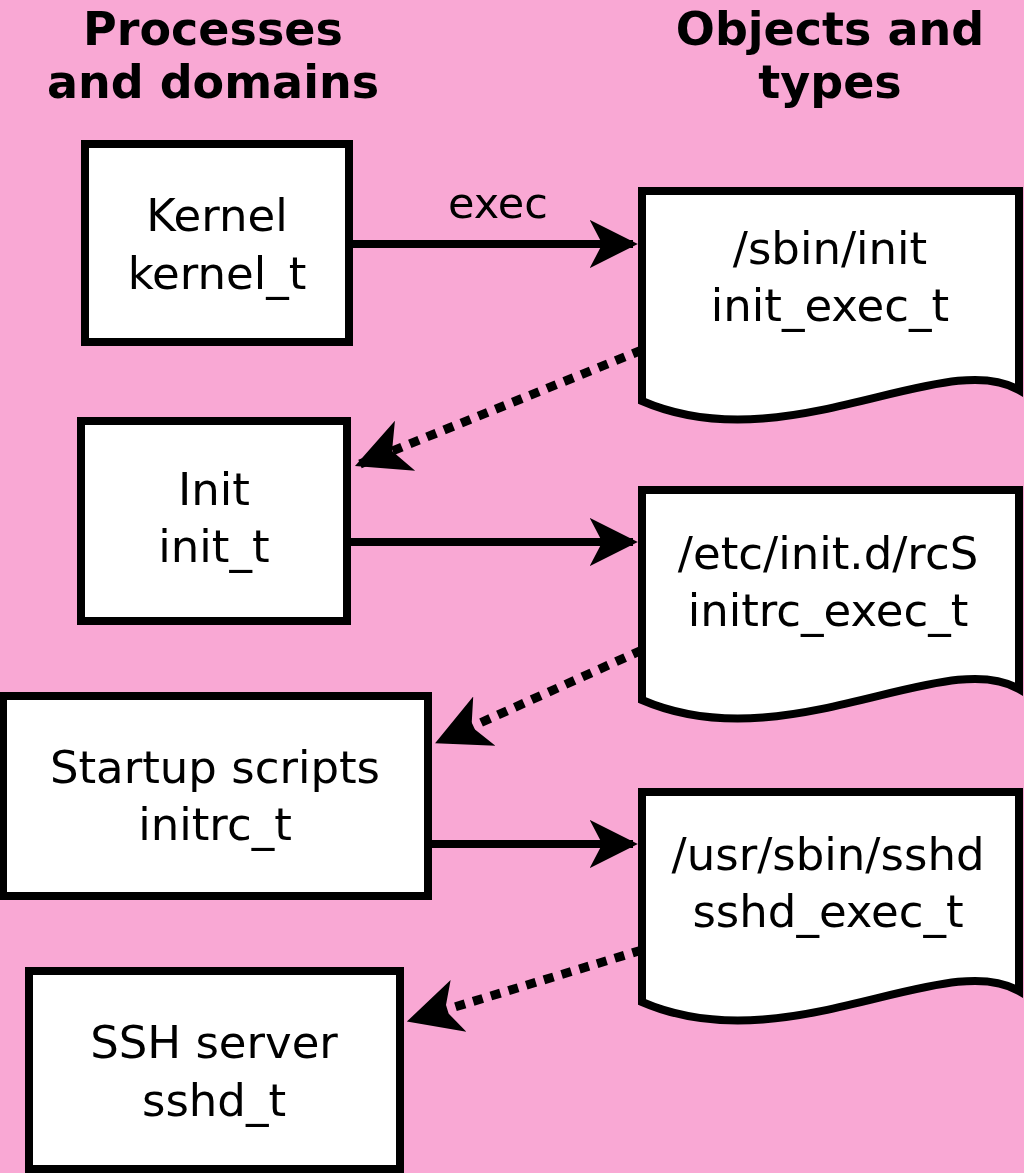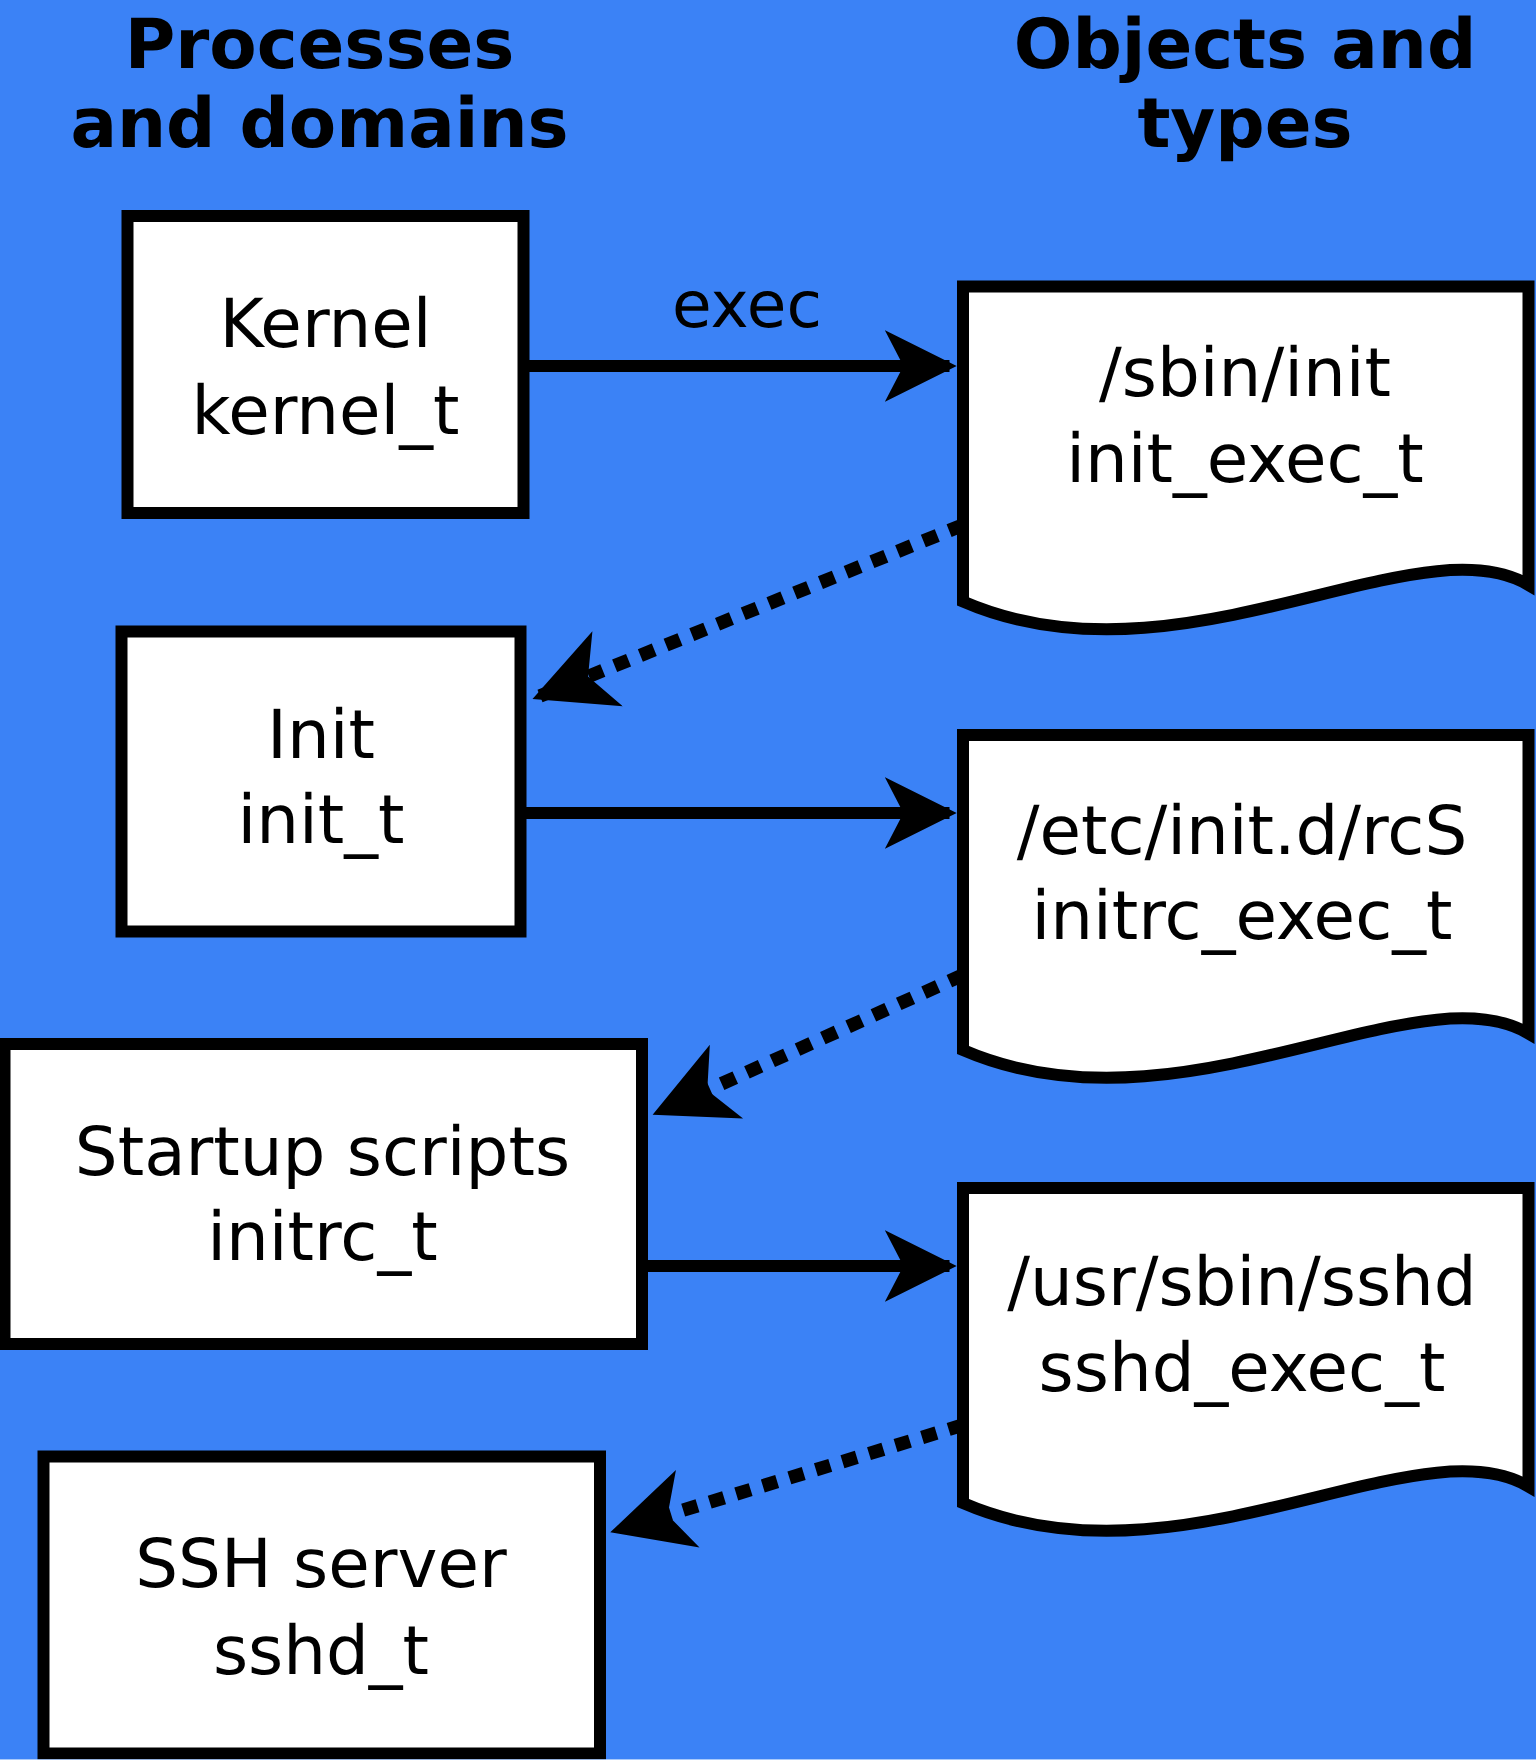--- a/index.html
+++ b/index.html
@@ -4,21 +4,21 @@
 <style>
   html, body {
     margin: 0;
     padding: 0;
     background: #ffffff;
   }
   .stage {
     position: relative;
     width: 1024px;
     height: 1173px;
-    background: #3b82f6;
+    background: #f9a8d4;
     overflow: hidden;
     font-family: "DejaVu Sans", "Liberation Sans", sans-serif;
   }
   svg { display: block; }
   .shape {
     fill: #ffffff;
     stroke: #000000;
     stroke-width: 8;
     stroke-linejoin: miter;
   }

